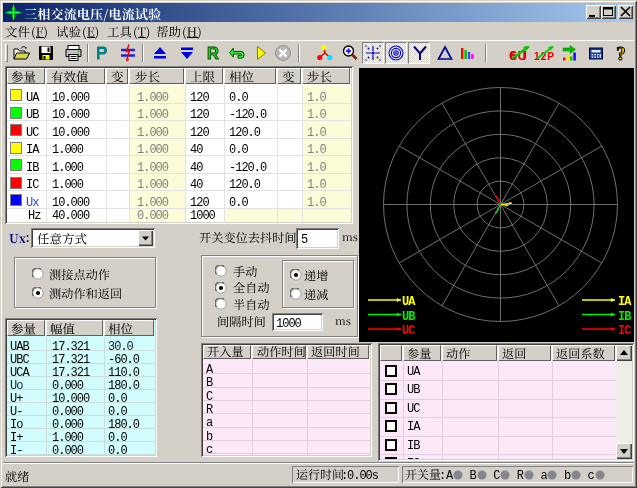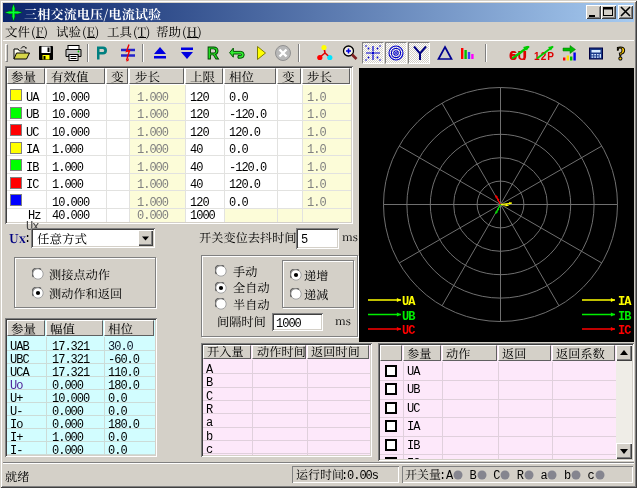--- a/index.html
+++ b/index.html
@@ -470,21 +470,21 @@
 <span class="num" style="left:229px;top:160.5px;font-size:12px;color:#000;">-120.0</span>
 <span class="num" style="left:307px;top:160.5px;font-size:12px;color:#808080;">1.0</span>
 <div style="position:absolute;left:10px;top:176.5px;width:12px;height:12px;background:#ff0000;border:1px solid #808080"></div>
 <span class="num" style="left:26px;top:178.0px;font-size:12px;color:#000;">IC</span>
 <span class="num" style="left:52px;top:178.0px;font-size:12px;color:#000;">1.000</span>
 <span class="num" style="left:137px;top:178.0px;font-size:12px;color:#808080;">1.000</span>
 <span class="num" style="left:190px;top:178.0px;font-size:12px;color:#000;">40</span>
 <span class="num" style="left:229px;top:178.0px;font-size:12px;color:#000;">120.0</span>
 <span class="num" style="left:307px;top:178.0px;font-size:12px;color:#808080;">1.0</span>
 <div style="position:absolute;left:10px;top:194.0px;width:12px;height:12px;background:#0000ff;border:1px solid #808080"></div>
-<span class="num" style="left:26px;top:195.5px;font-size:12px;color:#404040;margin-top:24px;">Ux</span>
+<span class="num" style="left:26px;top:195.5px;font-size:12px;color:#1d4ed8;">Ux</span>
 <span class="num" style="left:52px;top:195.5px;font-size:12px;color:#000;">10.000</span>
 <span class="num" style="left:137px;top:195.5px;font-size:12px;color:#808080;">1.000</span>
 <span class="num" style="left:190px;top:195.5px;font-size:12px;color:#000;">120</span>
 <span class="num" style="left:229px;top:195.5px;font-size:12px;color:#000;">0.0</span>
 <span class="num" style="left:307px;top:195.5px;font-size:12px;color:#808080;">1.0</span>
 <span class="num" style="left:28px;top:208.8px;font-size:12px;color:#000;">Hz</span>
 <span class="num" style="left:52px;top:208.8px;font-size:12px;color:#000;">40.000</span>
 <span class="num" style="left:137px;top:208.8px;font-size:12px;color:#808080;">0.000</span>
 <span class="num" style="left:190px;top:208.8px;font-size:12px;color:#000;">1000</span>
 <svg class="t" style="left:9.0px;top:231.0px;" width="17.00" height="15.84" viewBox="0 0 1417 1320" fill="#000080">
@@ -666,21 +666,21 @@
   </svg>
 <span class="num" style="left:10px;top:339.9px;font-size:12px;color:#000;">UAB</span>
 <span class="num" style="left:52px;top:339.9px;font-size:12px;color:#000;">17.321</span>
 <span class="num" style="left:108px;top:339.9px;font-size:12px;color:#0f172a;">30.0</span>
 <span class="num" style="left:10px;top:352.9px;font-size:12px;color:#000;">UBC</span>
 <span class="num" style="left:52px;top:352.9px;font-size:12px;color:#000;">17.321</span>
 <span class="num" style="left:108px;top:352.9px;font-size:12px;color:#000;">-60.0</span>
 <span class="num" style="left:10px;top:365.9px;font-size:12px;color:#000;">UCA</span>
 <span class="num" style="left:52px;top:365.9px;font-size:12px;color:#000;">17.321</span>
 <span class="num" style="left:108px;top:365.9px;font-size:12px;color:#000;">110.0</span>
-<span class="num" style="left:10px;top:378.9px;font-size:12px;color:#4c1d95;">Uo</span>
+<span class="num" style="left:10px;top:378.9px;font-size:12px;color:#0f172a;">Uo</span>
 <span class="num" style="left:52px;top:378.9px;font-size:12px;color:#000;">0.000</span>
 <span class="num" style="left:108px;top:378.9px;font-size:12px;color:#000;">180.0</span>
 <span class="num" style="left:10px;top:391.9px;font-size:12px;color:#000;">U+</span>
 <span class="num" style="left:52px;top:391.9px;font-size:12px;color:#000;">10.000</span>
 <span class="num" style="left:108px;top:391.9px;font-size:12px;color:#000;">0.0</span>
 <span class="num" style="left:10px;top:404.9px;font-size:12px;color:#000;">U-</span>
 <span class="num" style="left:52px;top:404.9px;font-size:12px;color:#000;">0.000</span>
 <span class="num" style="left:108px;top:404.9px;font-size:12px;color:#000;">0.0</span>
 <span class="num" style="left:10px;top:417.9px;font-size:12px;color:#000;">Io</span>
 <span class="num" style="left:52px;top:417.9px;font-size:12px;color:#000;">0.000</span>

